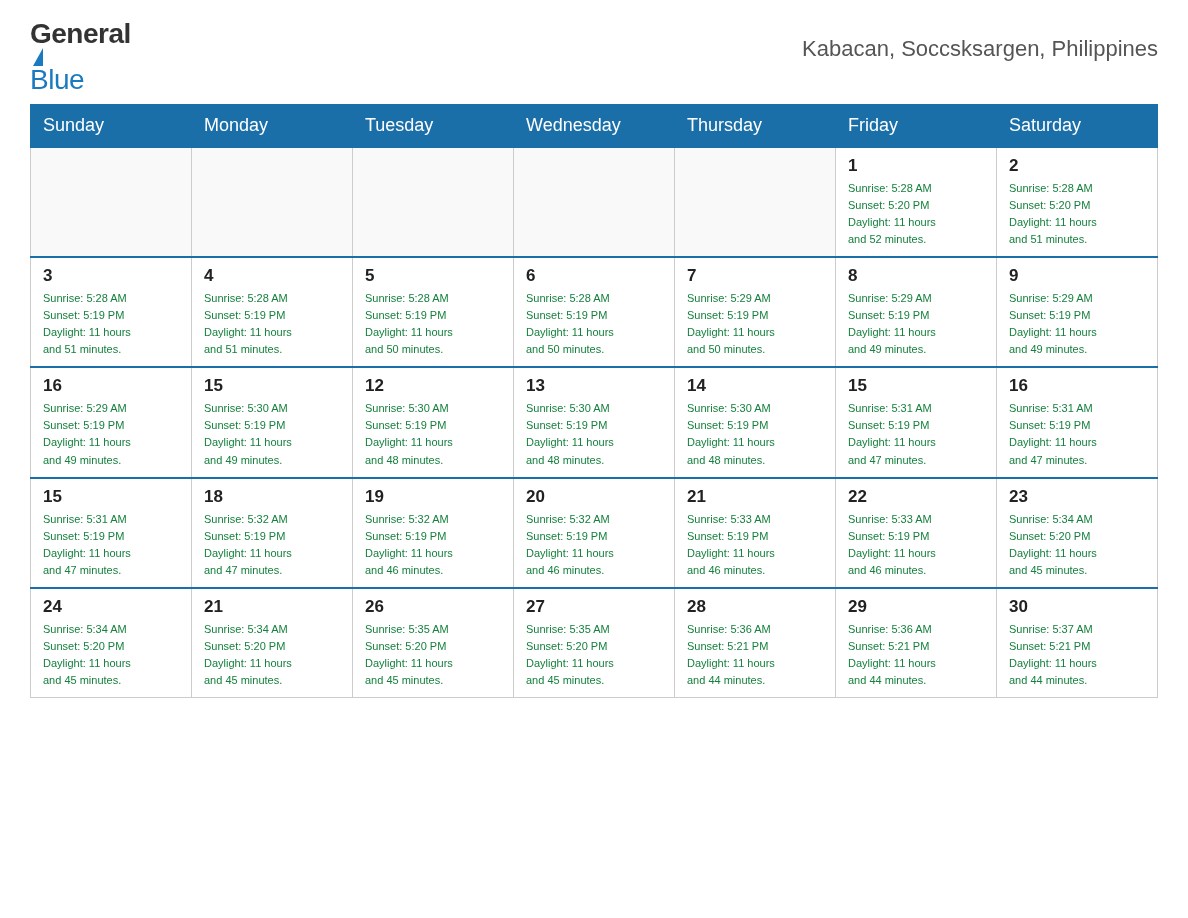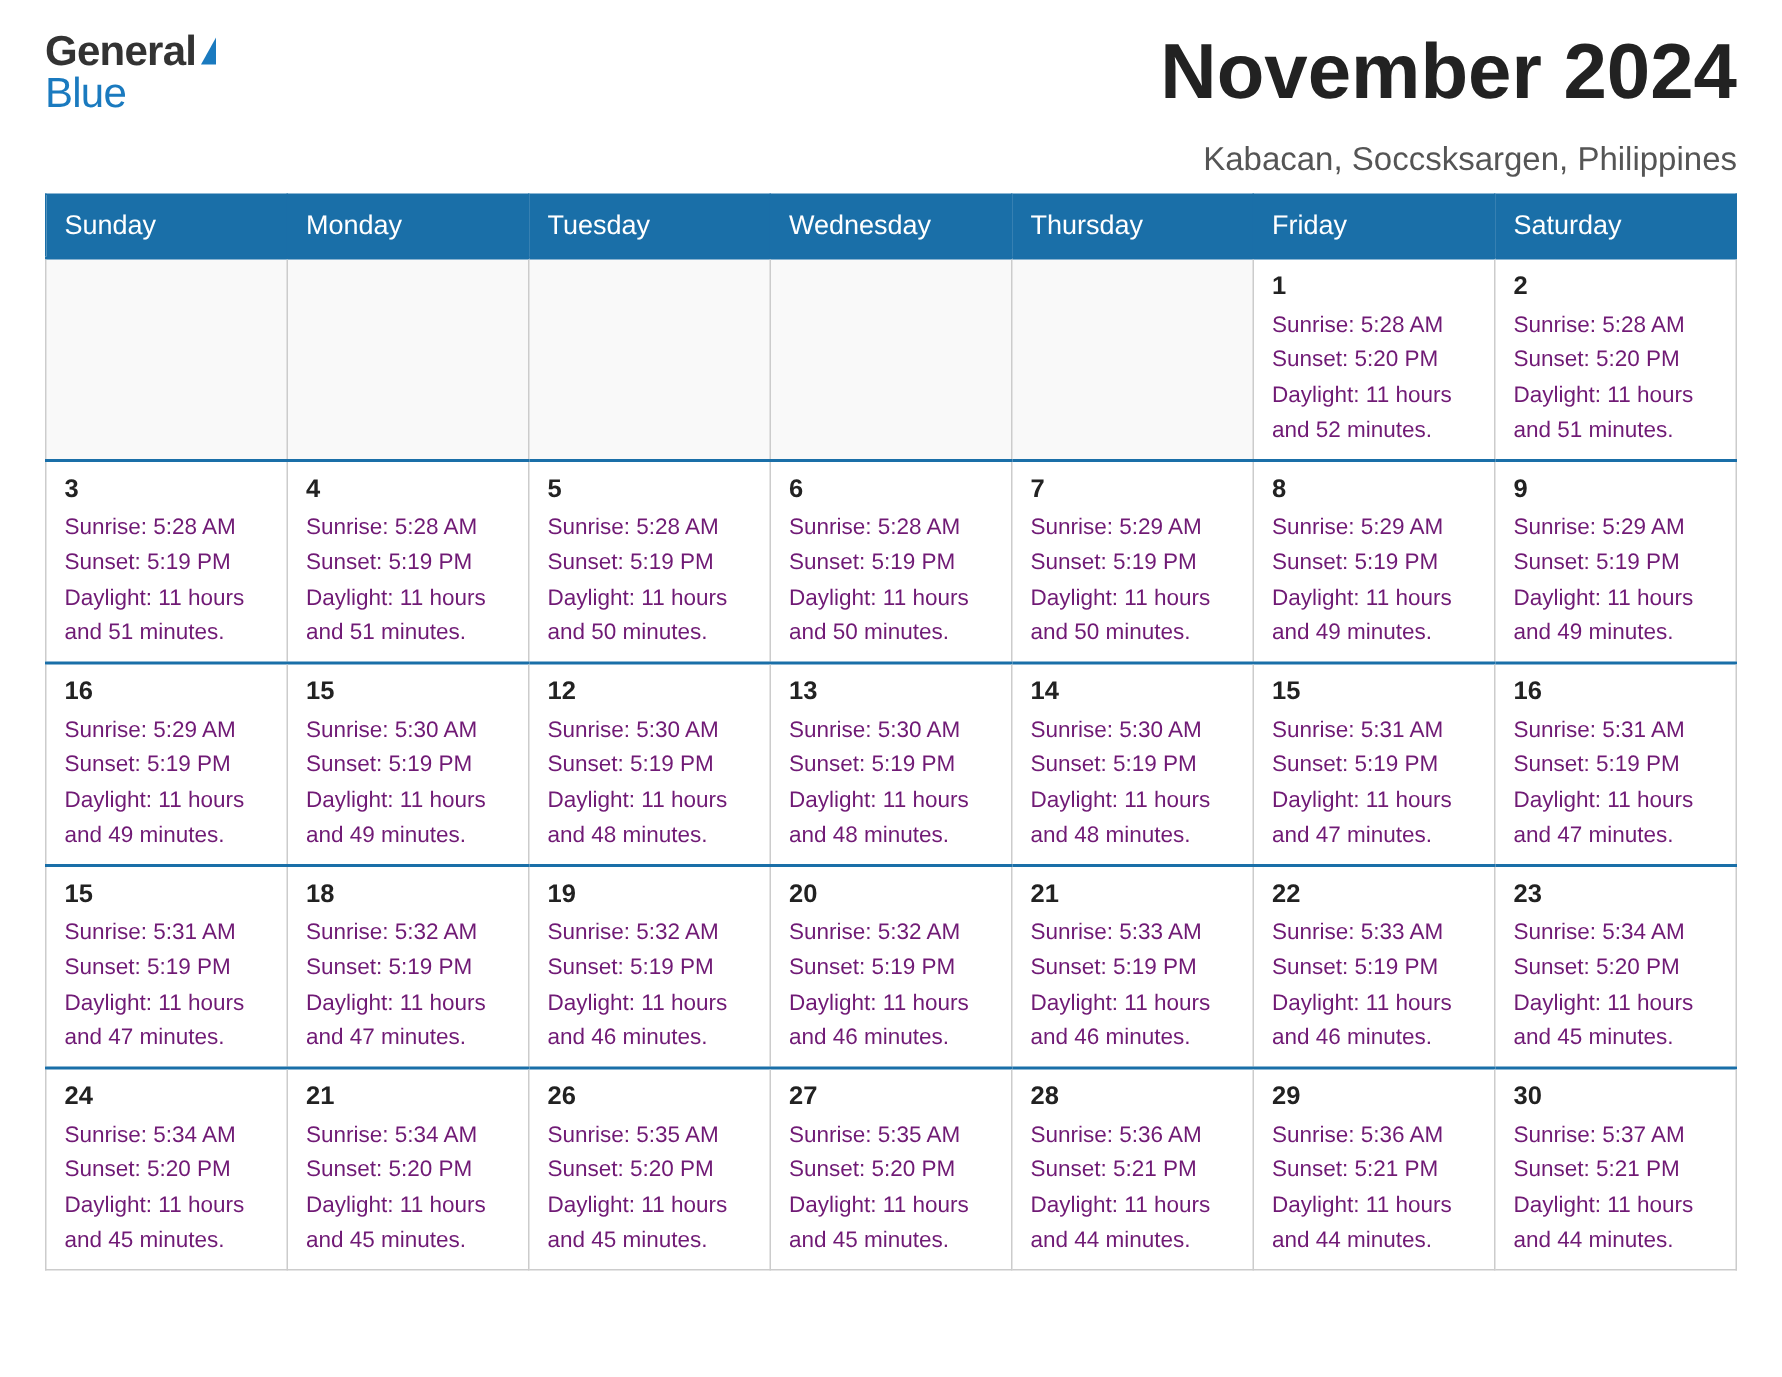--- a/index.html
+++ b/index.html
@@ -84,41 +84,40 @@
     .calendar tr.week-row td {
       border-top: 2px solid #1a6fa8;
     }
     .day-number {
       font-size: 17px;
       font-weight: bold;
       color: #222;
       margin-bottom: 4px;
     }
     .day-info {
-      font-size: 15px;
-      color: #701a75;
+      font-size: 11px;
+      color: #15803d;
       line-height: 1.55;
     }
     .empty-cell {
       background: #f9f9f9;
     }
   </style>
 </head>
 <body>
 
 <div class="header">
   <div class="logo">
-    <div style="display:flex; align-items:center;">
+    <div style="display:flex; align-items:flex-start;flex-direction:column;">
       <span class="logo-general">General</span>
       <span class="logo-triangle"></span>
     </div>
     <span class="logo-blue">Blue</span>
   </div>
   <div class="title-section">
-    <div class="month-title">November 2024</div>
     <div class="location">Kabacan, Soccsksargen, Philippines</div>
   </div>
 </div>
 
 <table class="calendar">
   <thead>
     <tr>
     <th>Sunday</th>
         <th>Monday</th>
         <th>Tuesday</th>

